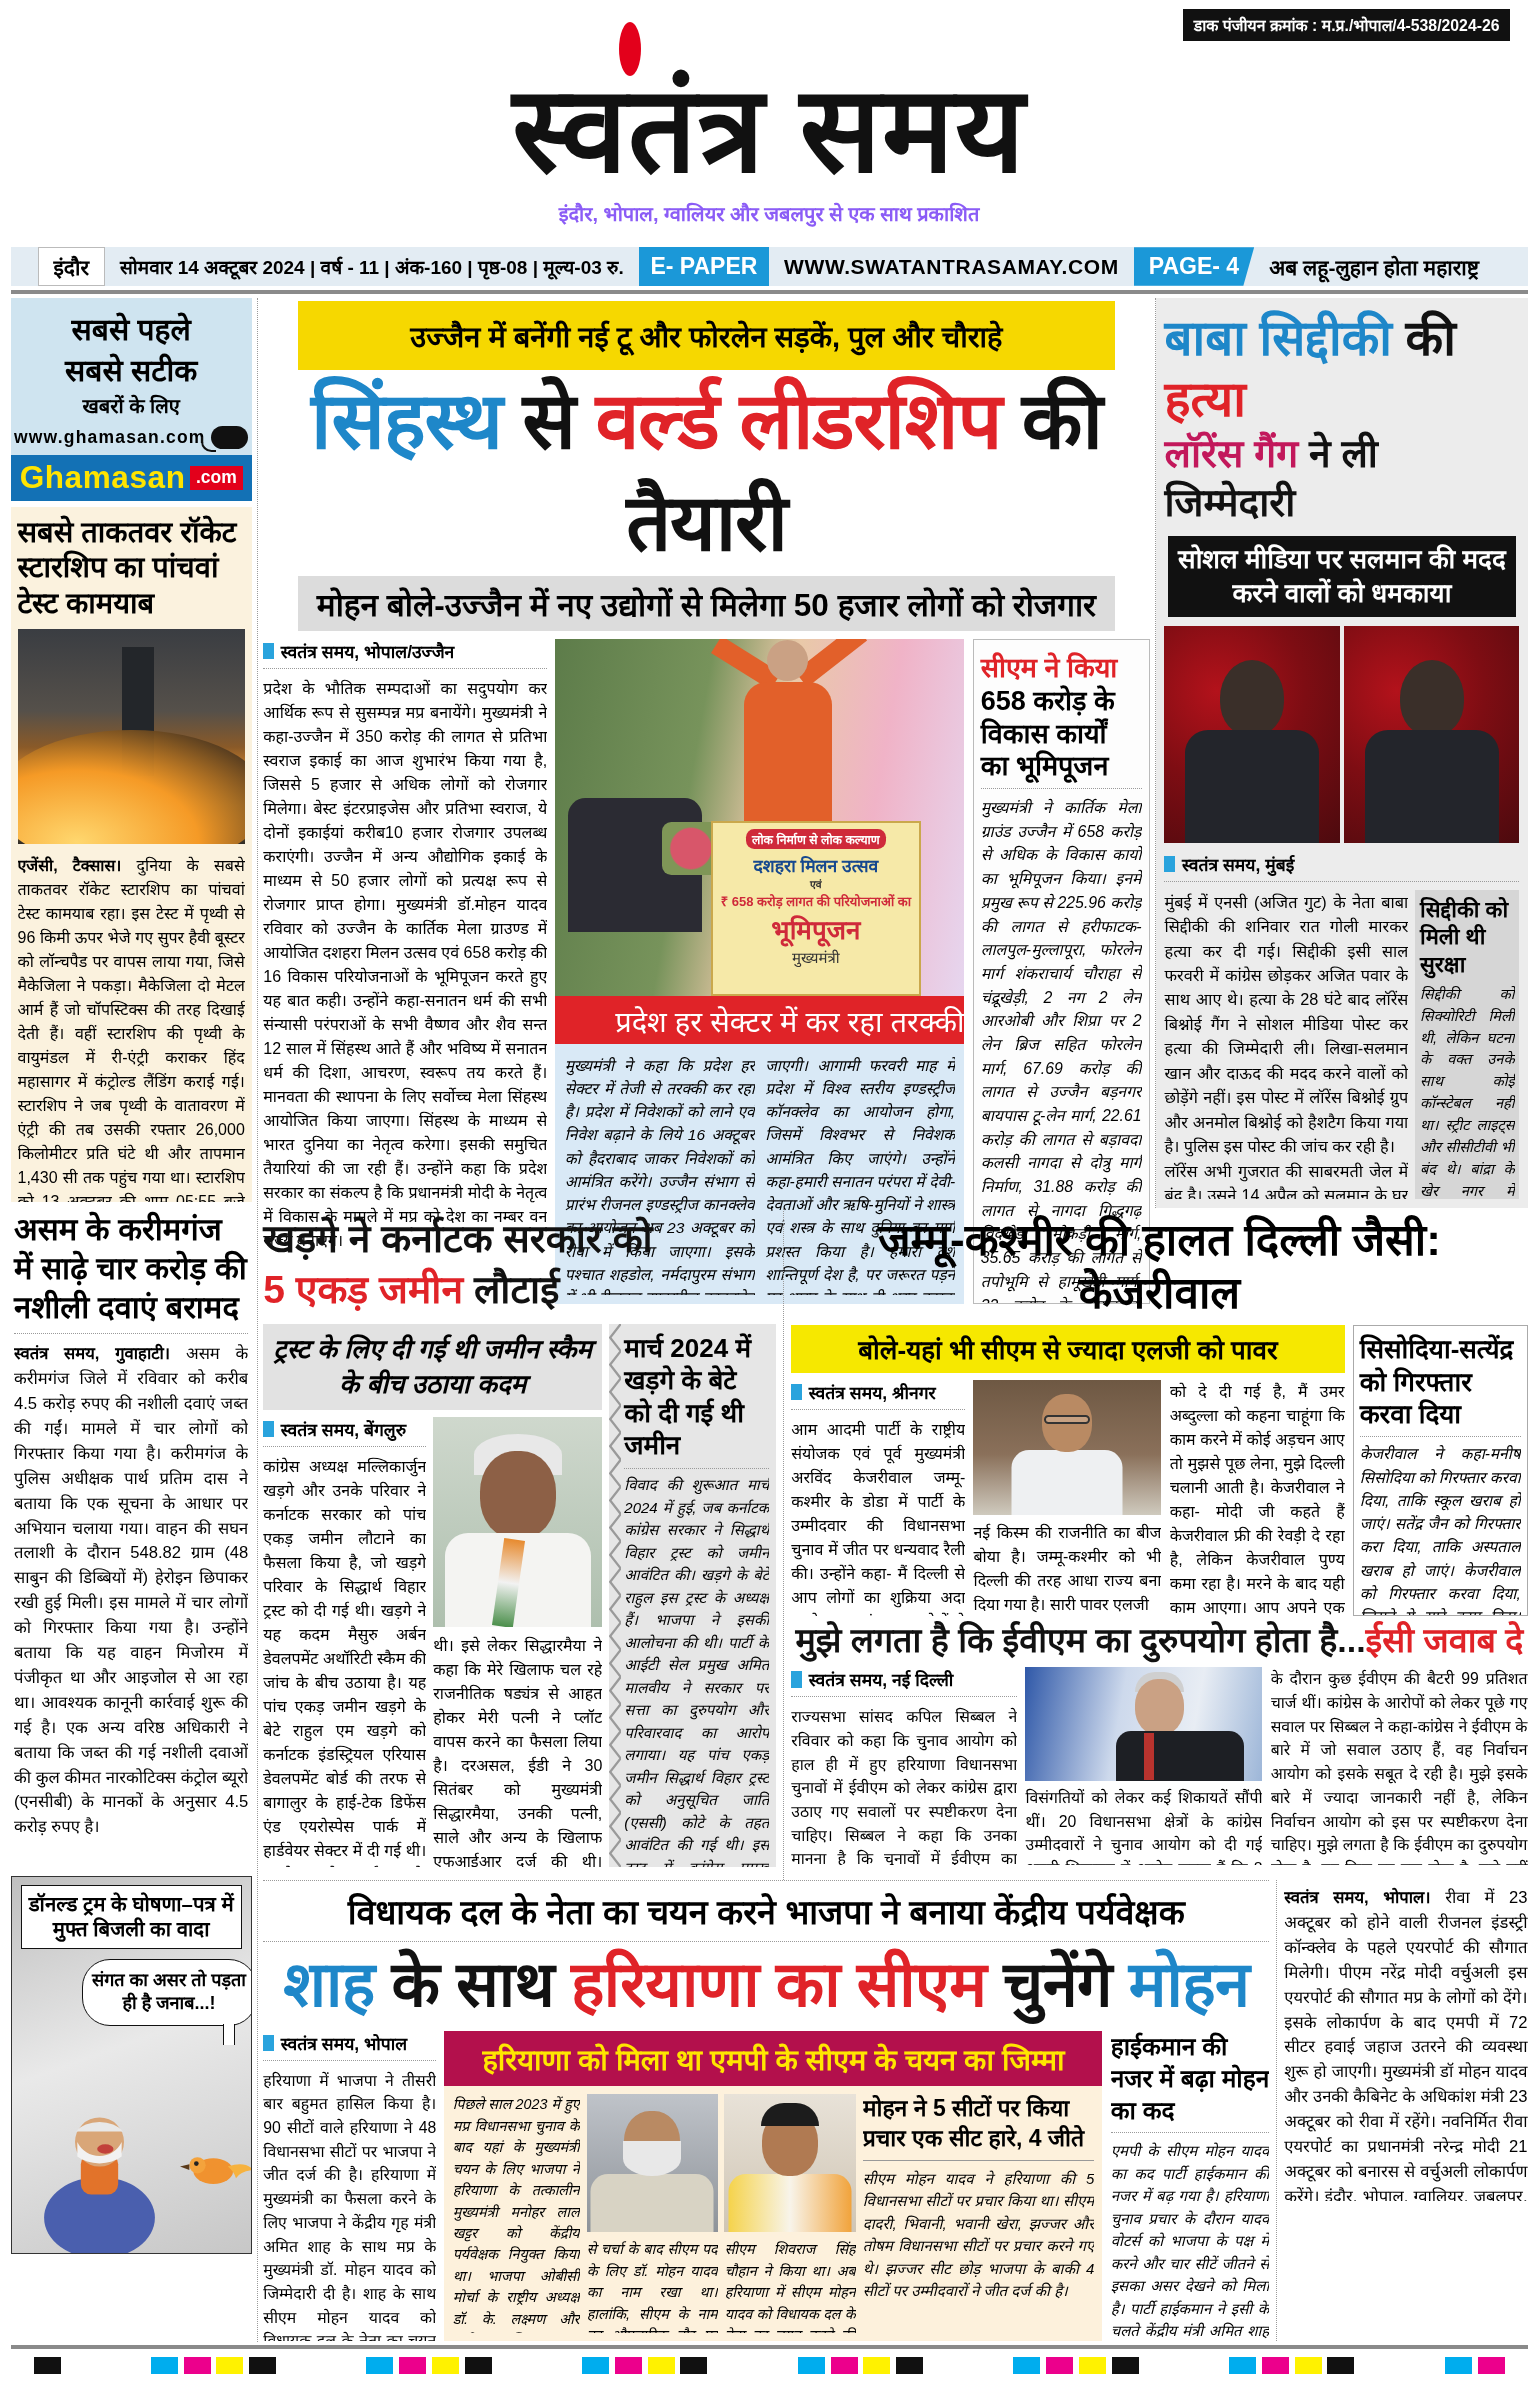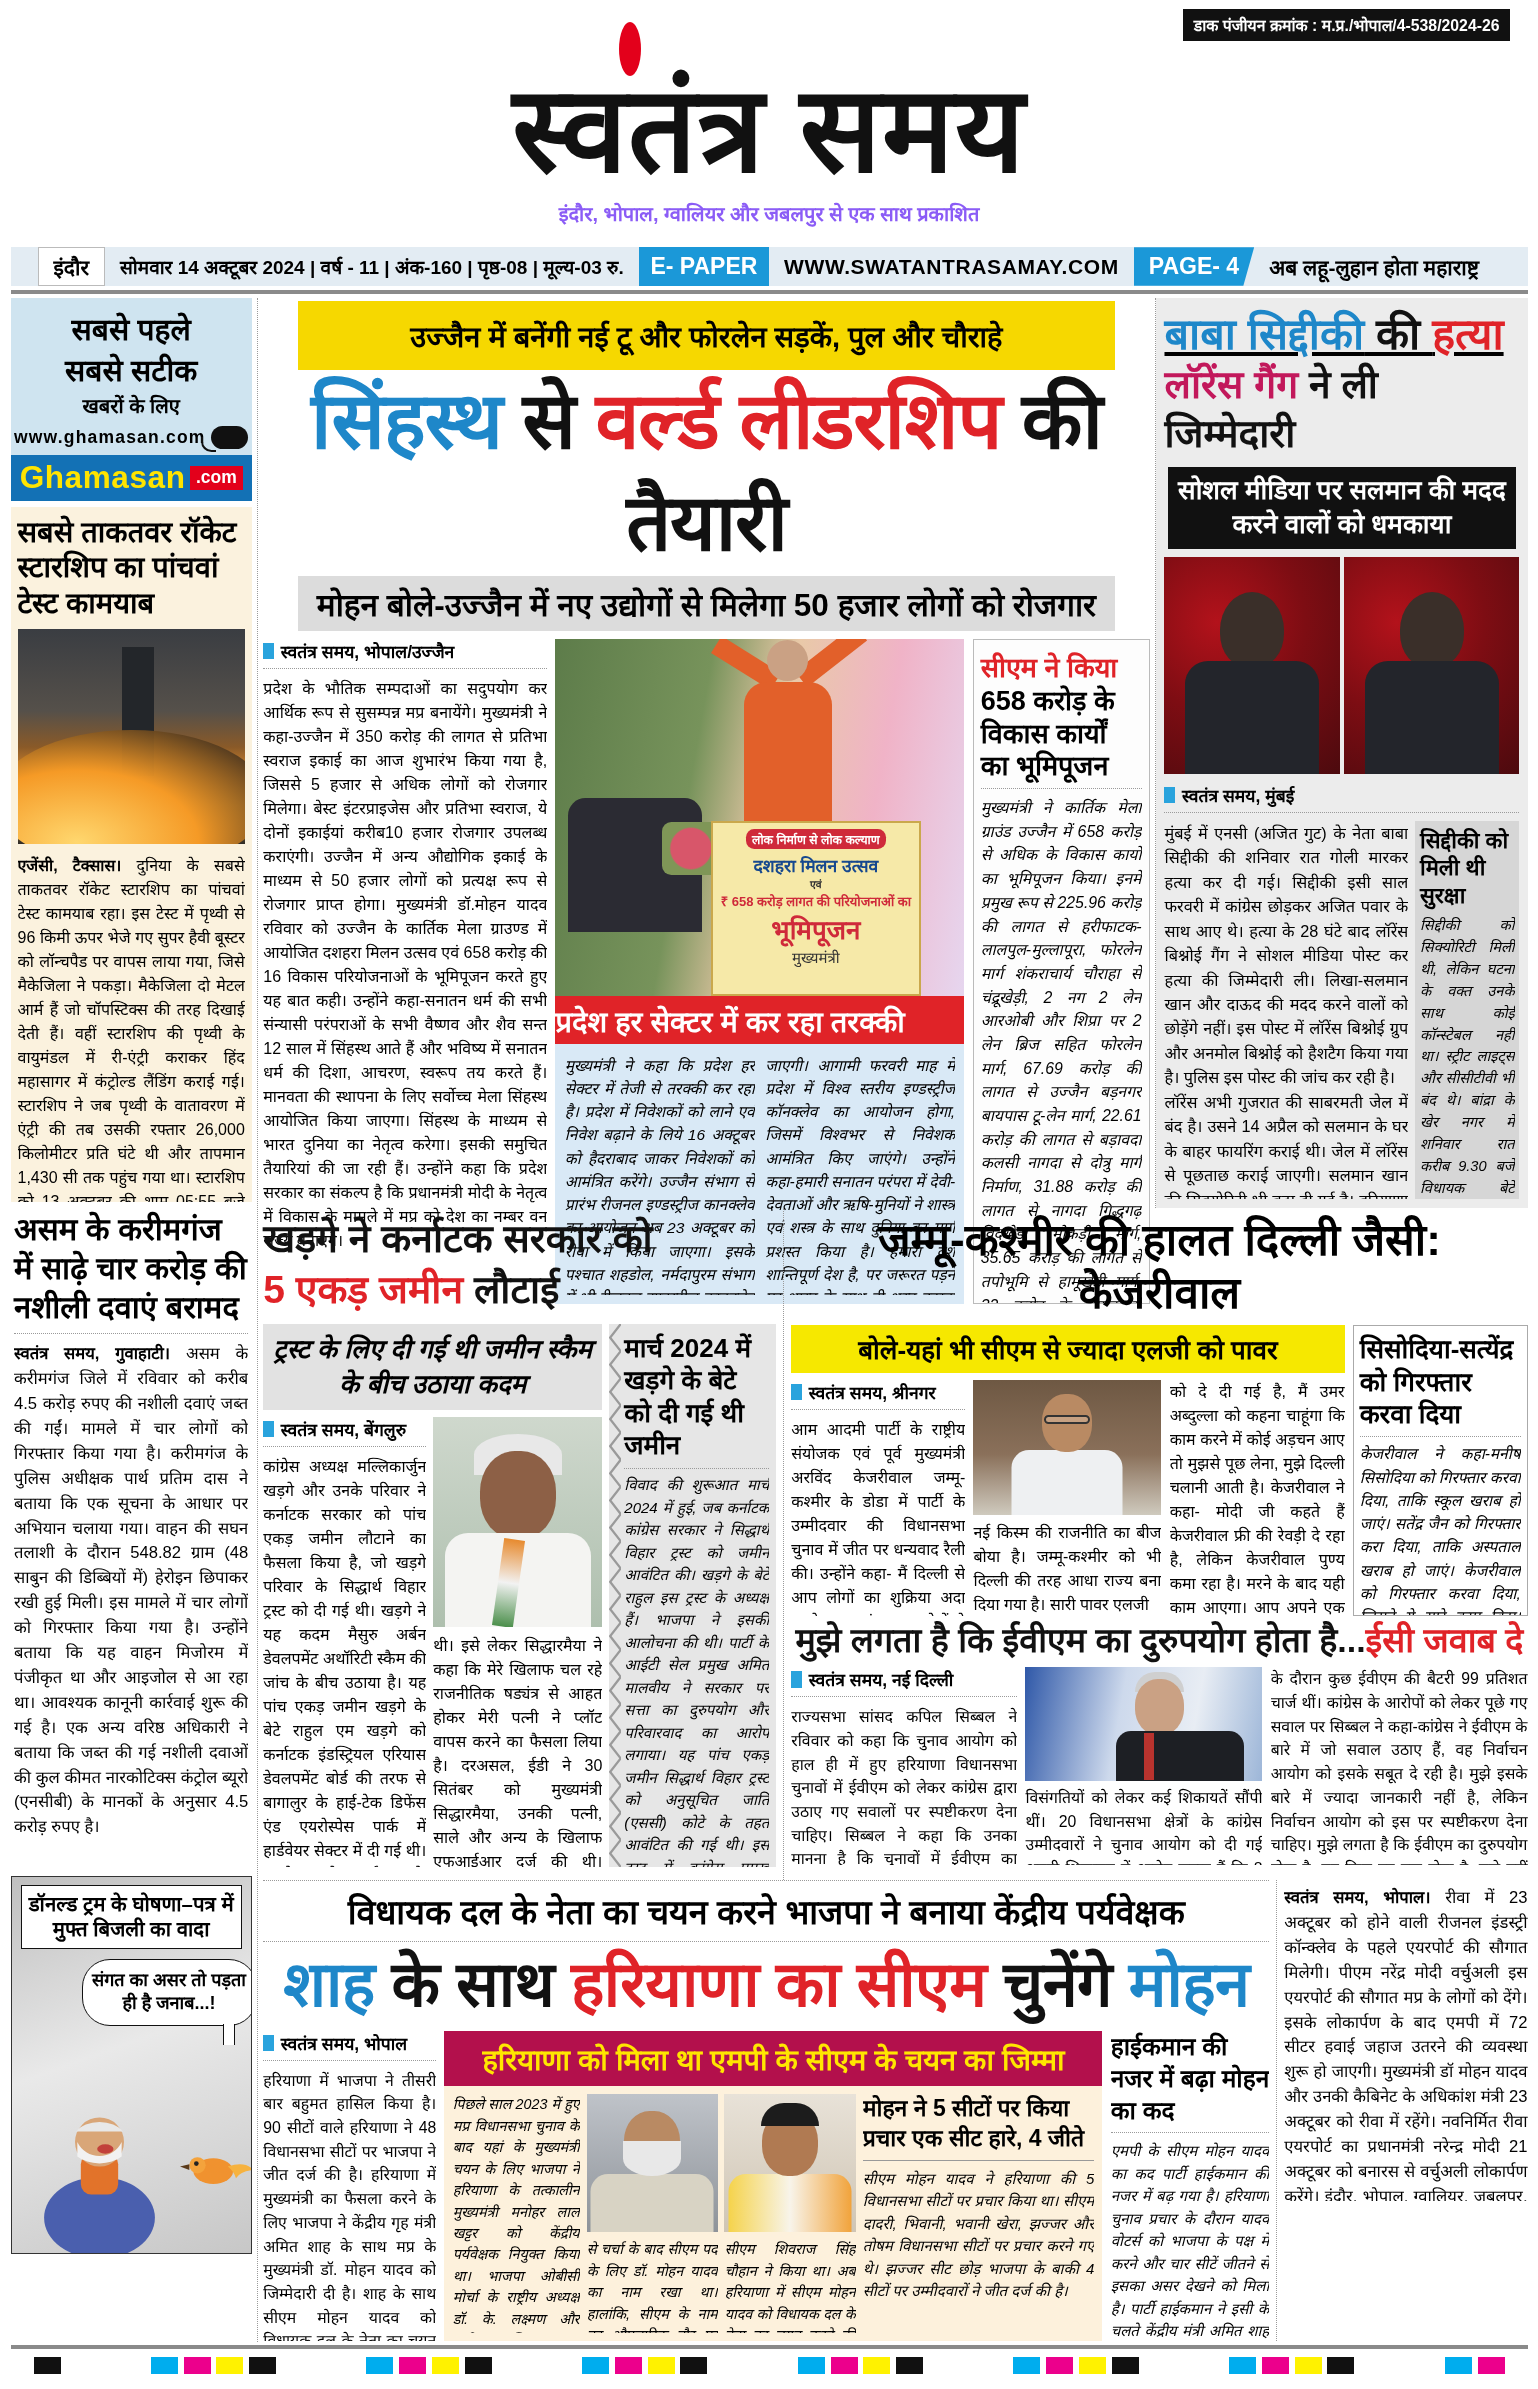--- a/index.html
+++ b/index.html
@@ -88,31 +88,31 @@
   .photo-cm .armR { position:absolute; left:58%; top:2%; width:76px; height:20px; background:#e2602a; transform:rotate(-38deg); }
   .photo-cm .men { position:absolute; left:3%; bottom:18%; width:134px; height:134px; background:#2b2b33; border-radius:17.5px 17.5px 0 0; }
   .photo-cm .flowers { position:absolute; left:26%; bottom:34%; width:193px; height:53px; background:radial-gradient(circle at 15% 50%,#d8566a 12%,transparent 13%),radial-gradient(circle at 35% 40%,#e9e2ea 12%,transparent 13%),radial-gradient(circle at 55% 55%,#c44b71 12%,transparent 13%),radial-gradient(circle at 75% 42%,#e7dff0 12%,transparent 13%),radial-gradient(circle at 90% 55%,#d8566a 12%,transparent 13%),#7f9657; border-radius:9.3px; }
   .podium { position:absolute; left:38%; bottom:0; width:210px; height:175px; background:#f6e9a8; border:2.3px solid #caa84c; padding:5.8px 4.7px; text-align:center; }
   .pod-l1 { display:inline-block; background:#cf2a3a; color:#fff; font-size:12.3px; font-weight:bold; padding:1.8px 5.8px; border-radius:8.2px; }
   .pod-l2 { color:#16488e; font-size:17.5px; font-weight:900; margin-top:3.5px; }
   .pod-l3 { color:#333; font-size:10.5px; font-weight:bold; }
   .pod-l4 { color:#cf2a3a; font-size:13px; font-weight:bold; margin-top:1.2px; }
   .pod-l5 { color:#cf2a3a; font-size:26px; font-weight:900; margin-top:1.2px; }
   .pod-l6 { color:#333; font-size:15px; font-weight:normal; }
-  .cap-strip { background:#e02328; color:#fff; text-align:left; font-size:29px; font-weight:700; padding:4.7px 0; }
+  .cap-strip { background:#e02328; color:#fff; text-align:right; font-size:29px; font-weight:400; padding:4.7px 0; }
   .infobox { background:#d9e9f6; flex:1; display:flex; gap:10.5px; padding:9.3px 9.3px; overflow:hidden; }
   .infobox .body-txt { font-size:15.5px; flex:1; }
   .lead-col3 { flex:1; border:1.2px solid #bbb; background:#fdfdfd; padding:8.2px 7px; overflow:hidden; }
   .sidebox-t-red { color:#e02328; font-size:27px; font-weight:900; }
   .sidebox-t-blk { font-size:27px; font-weight:900; line-height:1.2; border-bottom:1.8px dotted #9a9a9a; padding-bottom:5.8px; margin-bottom:7px; }
   .lead-col3 .body-txt { font-size:15.8px; height:514px; }
 
   
   .siddiqui { flex:1; background:#ececec; padding:9.3px 8.2px; display:flex; flex-direction:column; overflow:hidden; }
-  .sid-h1 { font-size:43px; font-weight:900; line-height:1.25;text-decoration:underline; }
+  .sid-h1 { font-size:49px; font-weight:900; line-height:1.25; }
   .sid-h2 { font-size:39px; font-weight:900; line-height:1.25; }
   .sid-bar { background:#111; color:#fff; text-align:center; font-size:26px; font-weight:900; line-height:1.3; padding:7px 3.5px; margin:8.2px 3.5px; }
   .sid-photos { display:flex; gap:4.7px; height:217px; margin-bottom:9.3px; }
   .photo-red { flex:1; position:relative; overflow:hidden; background:radial-gradient(circle at 30% 30%,#b3121b 0%,#7e0d13 45%,#4c0a0e 100%); }
   .photo-red .head { position:absolute; left:50%; top:16%; transform:translateX(-50%); width:64px; height:76px; background:#3a2f29; border-radius:50% 50% 45% 45%; }
   .photo-red .torso { position:absolute; left:50%; top:48%; transform:translateX(-50%); width:134px; height:128px; background:#23252b; border-radius:23px 23px 0 0; }
   .sid-bodyrow { display:flex; gap:7px; flex:1; overflow:hidden; }
   .sid-main { flex:1; }
   .sid-main .body-txt { font-size:16.3px; }
   .sid-box { width:104px; flex:0 0 104px; background:#d6d6d6; padding:5.8px 4.7px; overflow:hidden; }

